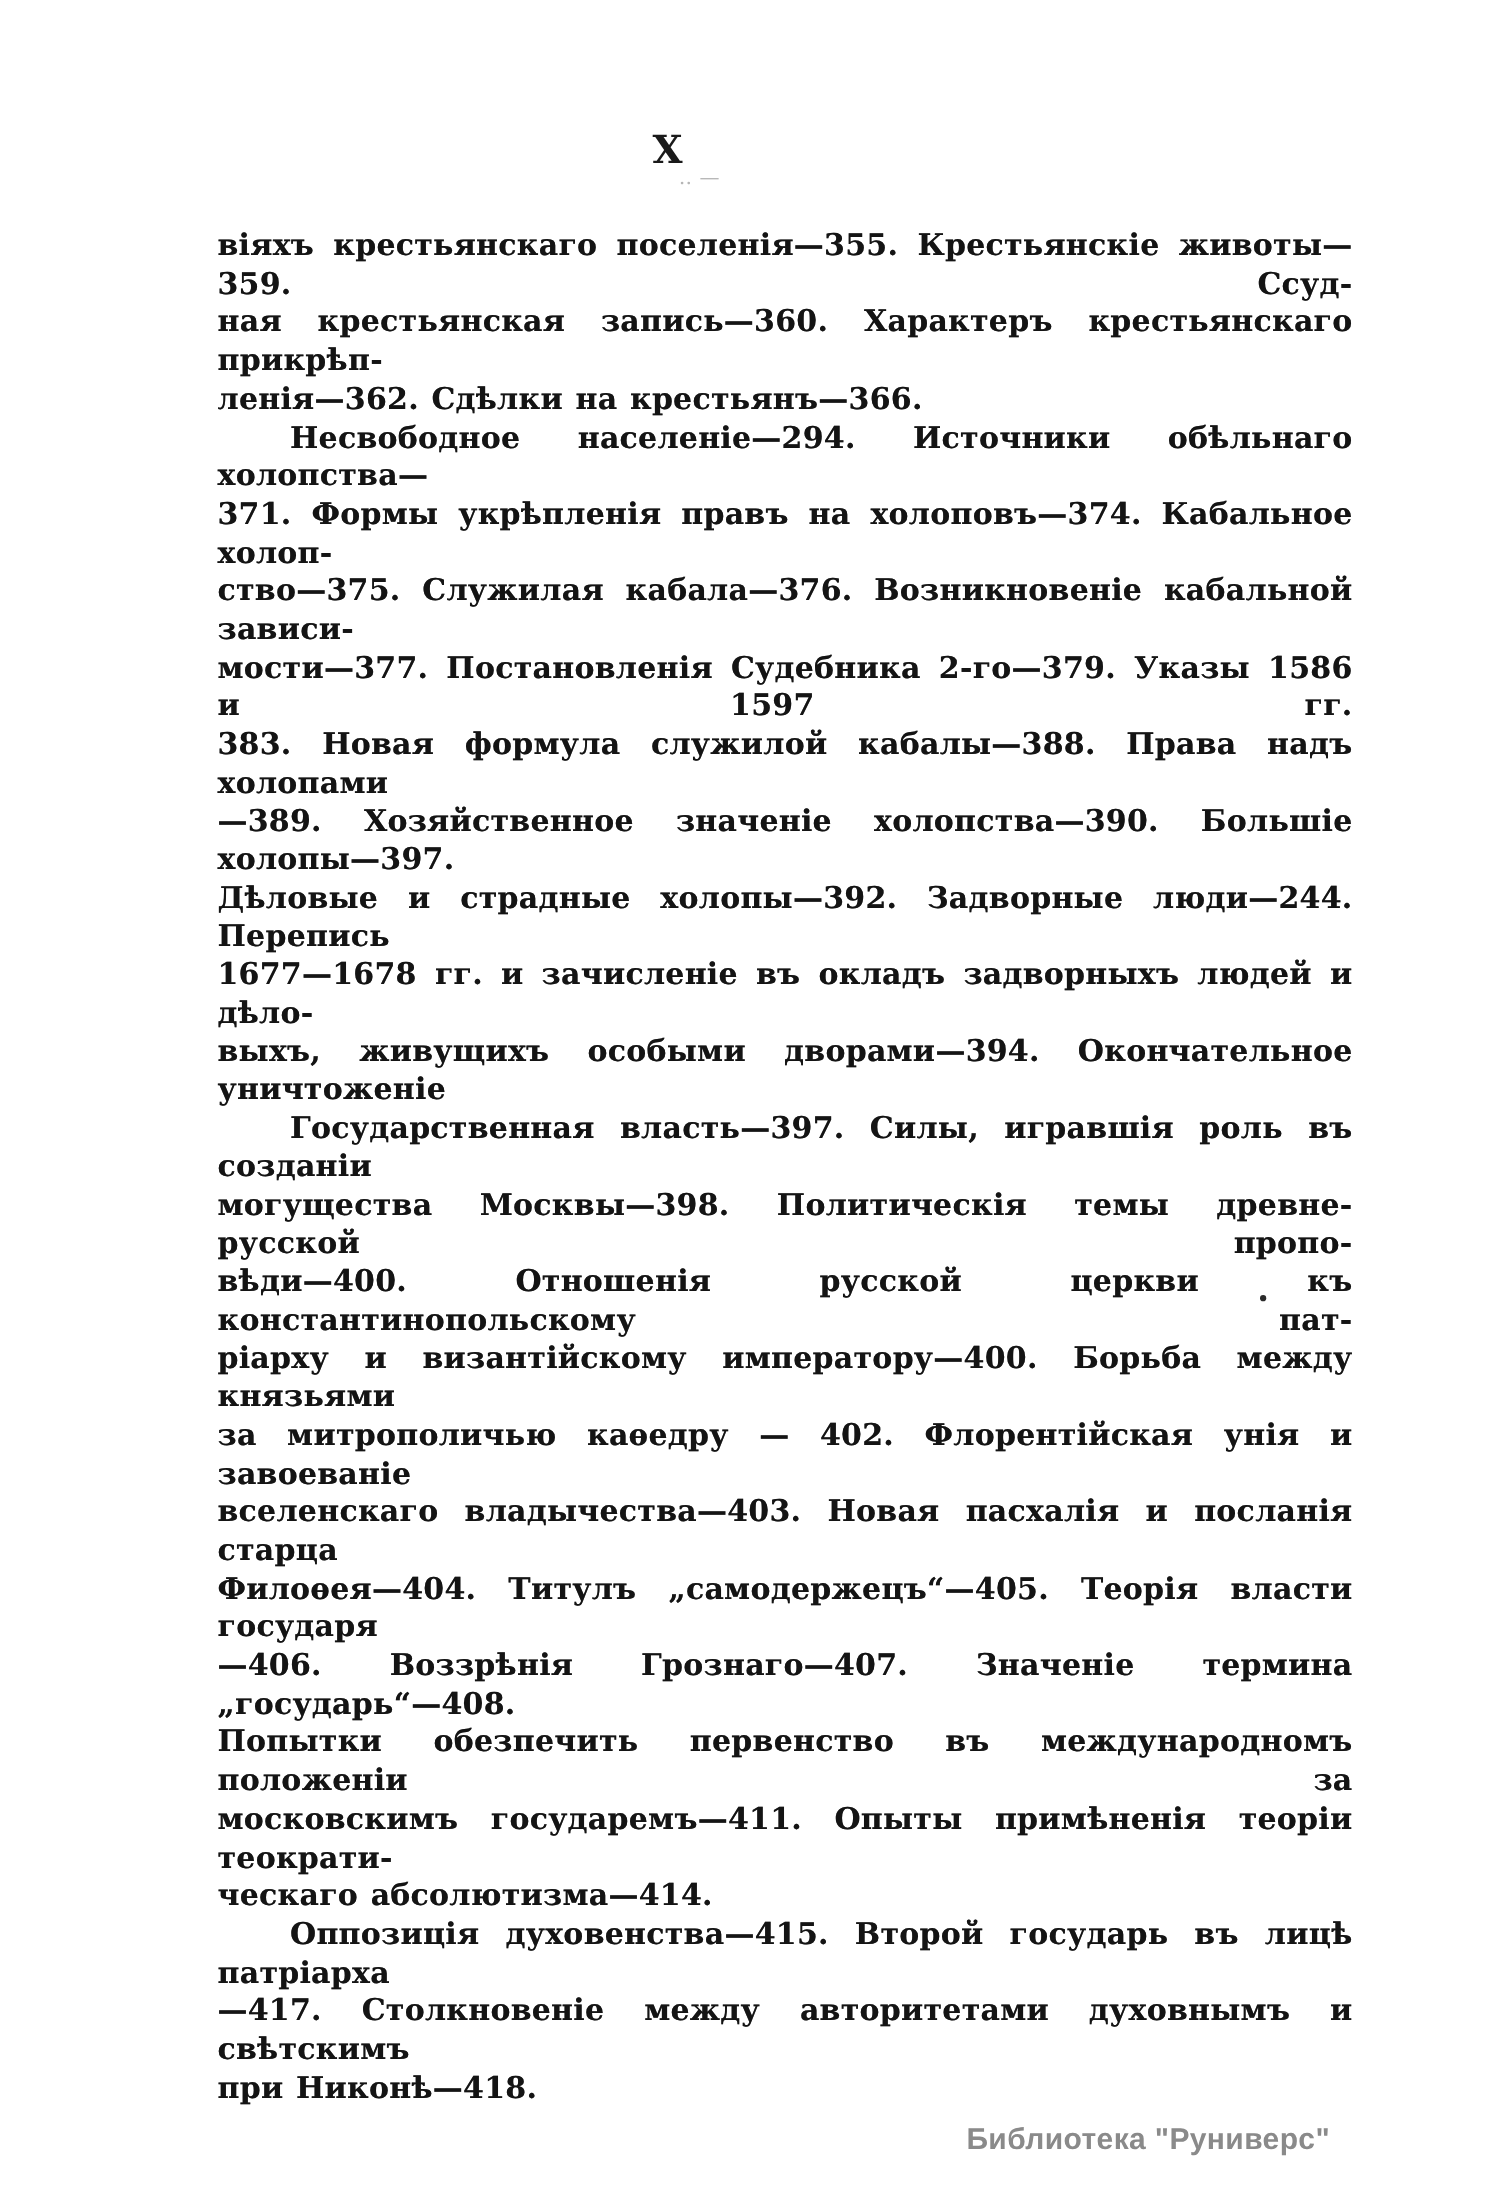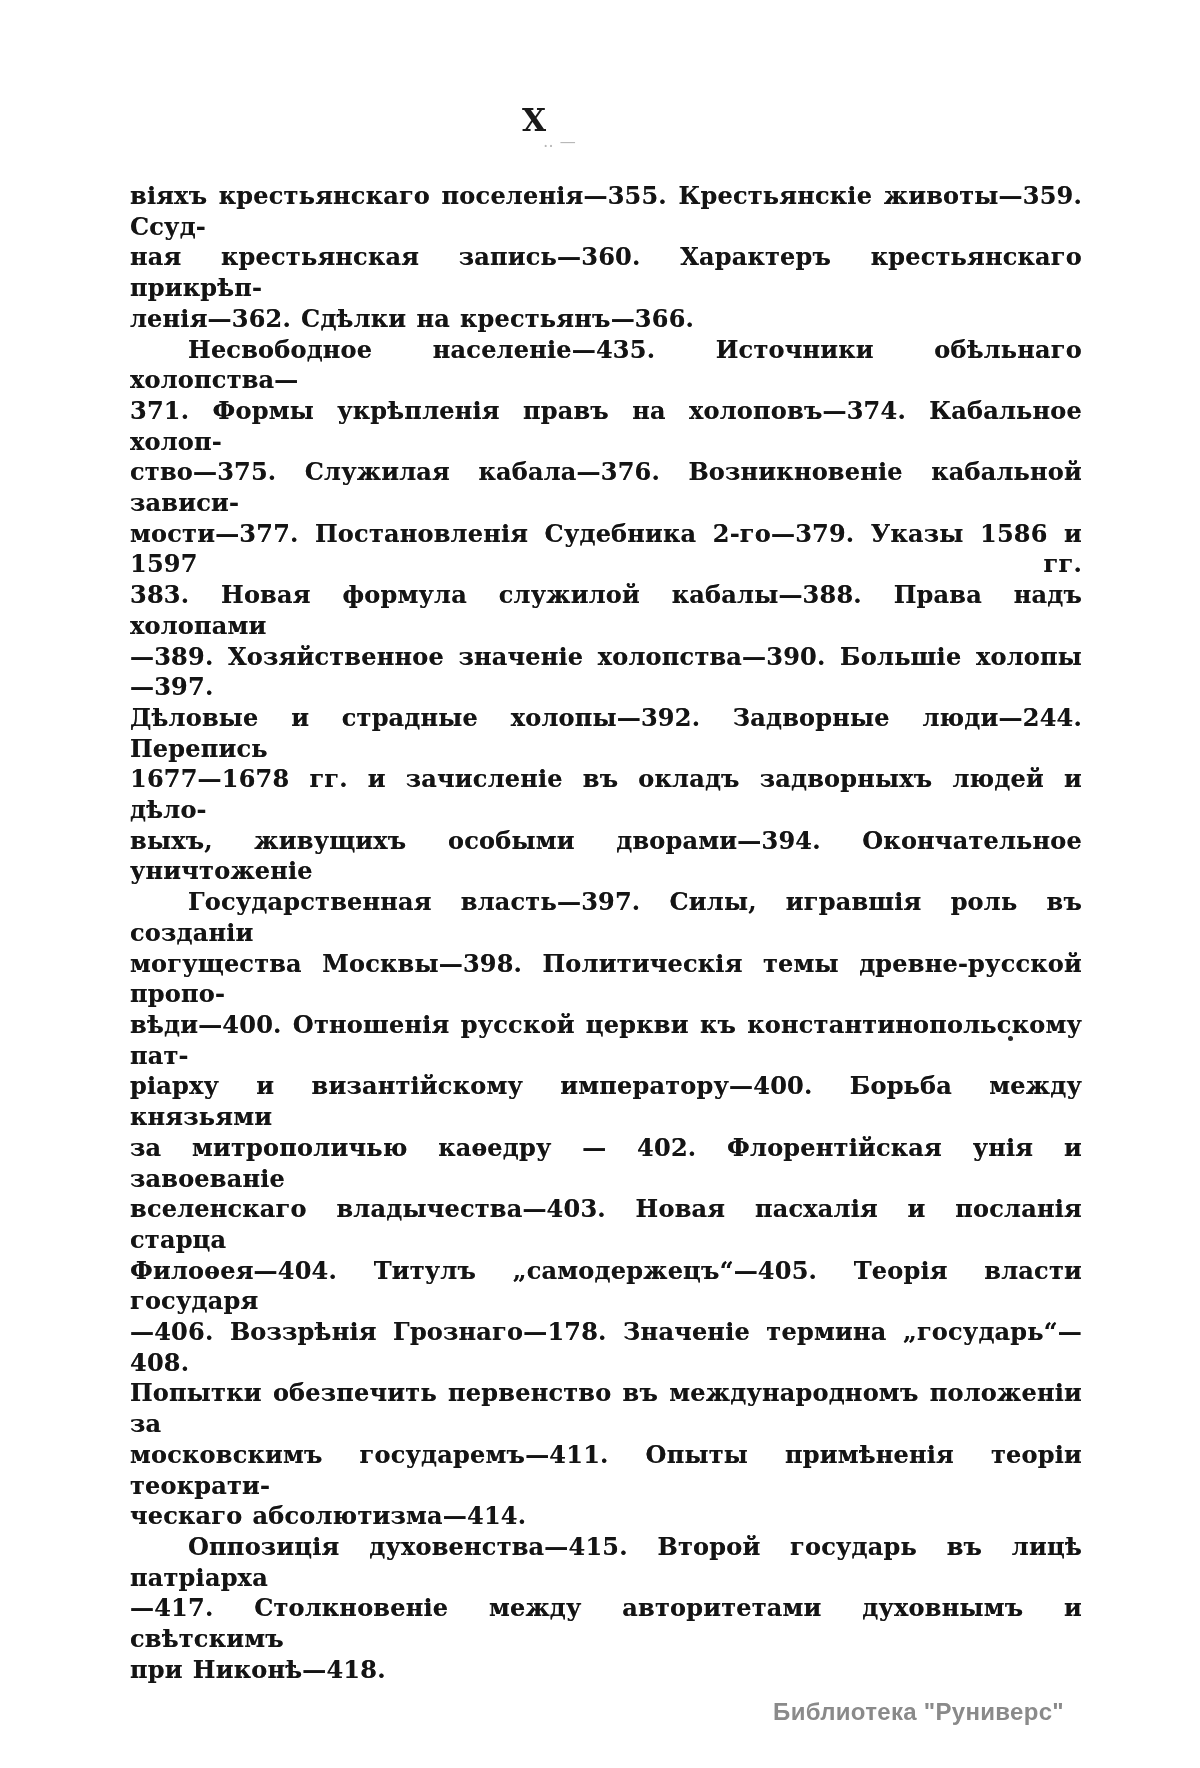--- a/index.html
+++ b/index.html
@@ -44,20 +44,21 @@
     font-weight: 700;
     letter-spacing: 0.2px;
     word-spacing: 1.5px;
     text-shadow: 0 0 0.5px rgba(0,0,0,0.55);
   }
   .para { margin: 0; padding: 0; }
   .line {
     text-align: justify;
     text-align-last: justify;
     white-space: normal;
+    margin-left: 44px;
   }
   .line.last { text-align-last: left; }
   .line.indent { text-indent: 58px; }
   .dot-artifact {
     position: absolute;
     top: 1036px;
     left: 1008px;
     width: 5px;
     height: 5px;
     border-radius: 50%;
@@ -80,39 +81,39 @@
 <div class="page">
   <div class="page-number">X</div>
   <div class="artifact-dash">‥—</div>
   <div id="text-block" class="text-block">
       <div class="para">
         <div class="line">віяхъ крестьянскаго поселенія—355. Крестьянскіе животы—359. Ссуд-</div>
         <div class="line">ная крестьянская запись—360. Характеръ крестьянскаго прикрѣп-</div>
         <div class="line last">ленія—362. Сдѣлки на крестьянъ—366.</div>
       </div>
       <div class="para">
-        <div class="line indent">Несвободное населеніе—435. Источники обѣльнаго холопства—</div>
+        <div class="line indent">Несвободное населеніе—294. Источники обѣльнаго холопства—</div>
         <div class="line">371. Формы укрѣпленія правъ на холоповъ—374. Кабальное холоп-</div>
         <div class="line">ство—375. Служилая кабала—376. Возникновеніе кабальной зависи-</div>
         <div class="line">мости—377. Постановленія Судебника 2-го—379. Указы 1586 и 1597 гг.</div>
         <div class="line">383. Новая формула служилой кабалы—388. Права надъ холопами</div>
         <div class="line">—389. Хозяйственное значеніе холопства—390. Большіе холопы—397.</div>
         <div class="line">Дѣловые и страдные холопы—392. Задворные люди—244. Перепись</div>
         <div class="line">1677—1678 гг. и зачисленіе въ окладъ задворныхъ людей и дѣло-</div>
         <div class="line">выхъ, живущихъ особыми дворами—394. Окончательное уничтоженіе</div>
       </div>
       <div class="para">
         <div class="line indent">Государственная власть—397. Силы, игравшія роль въ созданіи</div>
         <div class="line">могущества Москвы—398. Политическія темы древне-русской пропо-</div>
         <div class="line">вѣди—400. Отношенія русской церкви къ константинопольскому пат-</div>
         <div class="line">ріарху и византійскому императору—400. Борьба между князьями</div>
         <div class="line">за митрополичью каѳедру — 402. Флорентійская унія и завоеваніе</div>
         <div class="line">вселенскаго владычества—403. Новая пасхалія и посланія старца</div>
         <div class="line">Филоѳея—404. Титулъ „самодержецъ“—405. Теорія власти государя</div>
-        <div class="line">—406. Воззрѣнія Грознаго—178. Значеніе термина „государь“—408.</div>
+        <div class="line">—406. Воззрѣнія Грознаго—407. Значеніе термина „государь“—408.</div>
         <div class="line">Попытки обезпечить первенство въ международномъ положеніи за</div>
         <div class="line">московскимъ государемъ—411. Опыты примѣненія теоріи теократи-</div>
         <div class="line last">ческаго абсолютизма—414.</div>
       </div>
       <div class="para">
         <div class="line indent">Оппозиція духовенства—415. Второй государь въ лицѣ патріарха</div>
         <div class="line">—417. Столкновеніе между авторитетами духовнымъ и свѣтскимъ</div>
         <div class="line last">при Никонѣ—418.</div>
       </div>
     </div>

